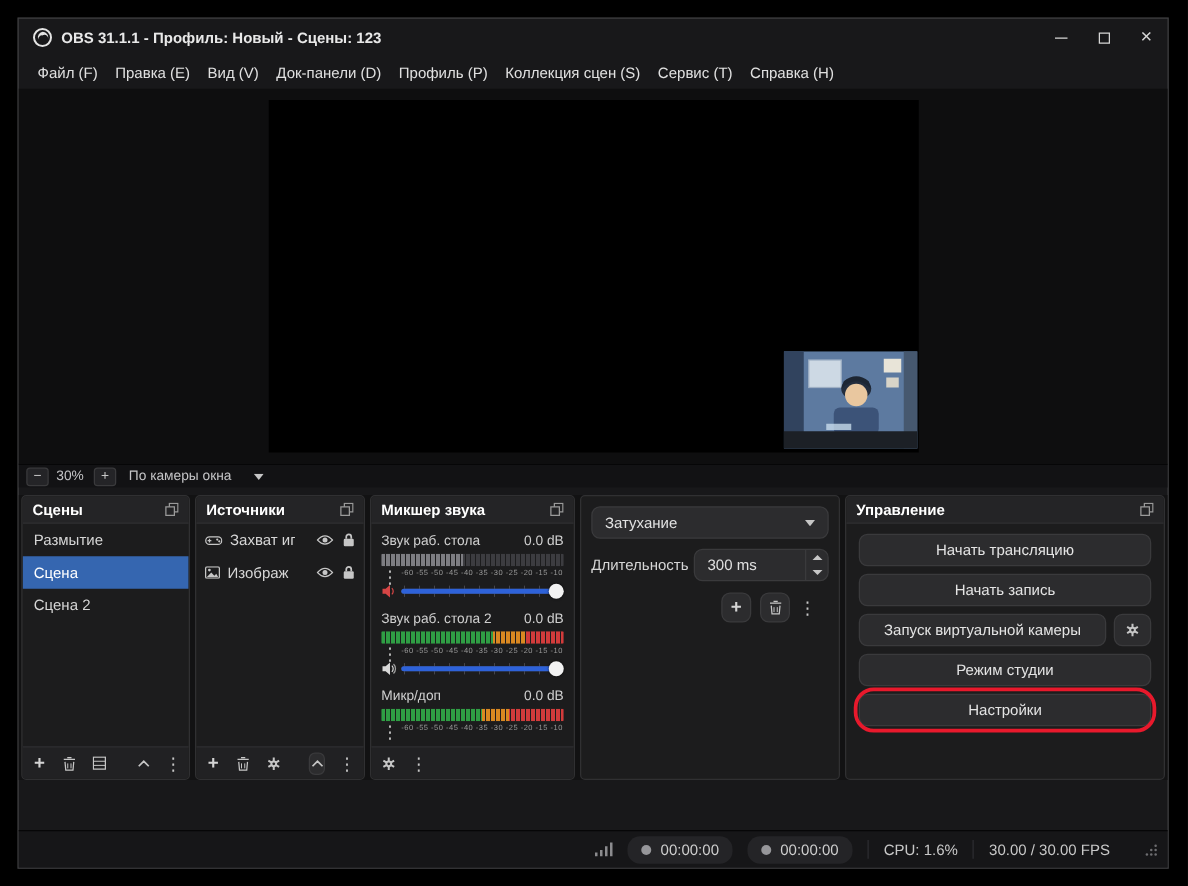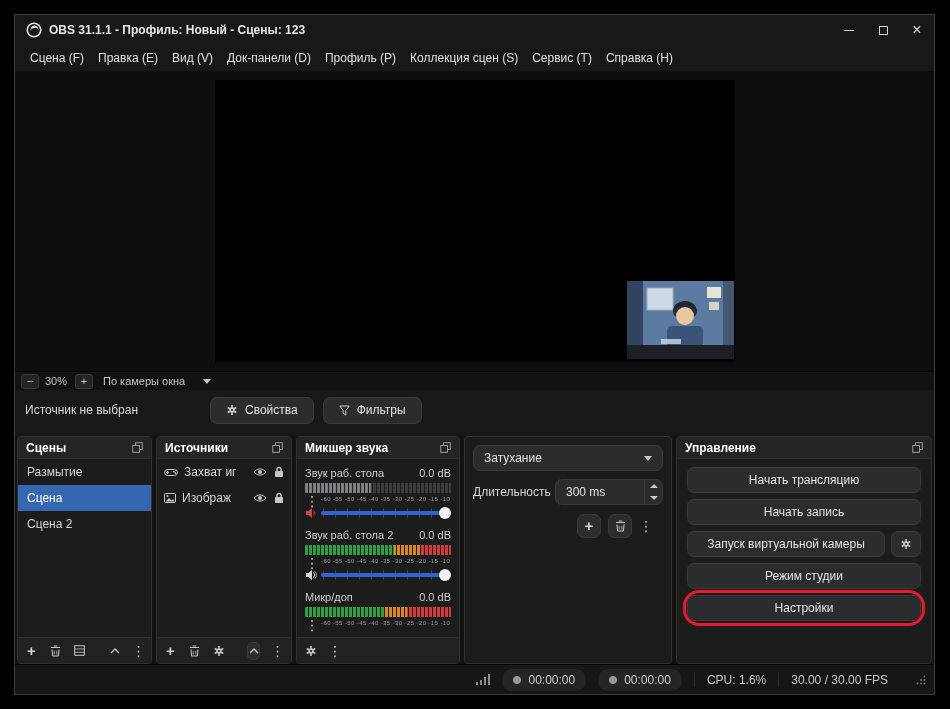--- a/index.html
+++ b/index.html
@@ -152,21 +152,21 @@
       <div class="win-btn">
           <span class="glyph-max"></span>
         </div>
       <div class="win-btn">
           <span class="glyph-close">×</span>
         </div>
     </div>
   </div>
 
   <div class="menubar">
-    <span class="menu-item">Сцена (F)</span>
+    <span class="menu-item">Файл (F)</span>
     <span class="menu-item">Правка (E)</span>
     <span class="menu-item">Вид (V)</span>
     <span class="menu-item">Док-панели (D)</span>
     <span class="menu-item">Профиль (P)</span>
     <span class="menu-item">Коллекция сцен (S)</span>
     <span class="menu-item">Сервис (T)</span>
     <span class="menu-item">Справка (H)</span>
   </div>
 
   <div class="preview">
@@ -191,41 +191,20 @@
   <div class="zoombar">
     <button class="zbtn">−</button>
     <span class="zoom-level">30%</span>
     <button class="zbtn">+</button>
     <span class="fit-mode">По камеры окна</span>
     <svg class="caret" width="8" height="5" viewBox="0 0 8 5">
         <path d="M0 0 L8 0 L4 5 Z" fill="#c6c6c6"></path>
       </svg>
   </div>
 
-  <div class="srcrow">
-    <span class="src-status">Источник не выбран</span>
-    <button class="btn">
-      <svg width="12" height="12" viewBox="0 0 12 12">
-        <g stroke="#cfcfcf" stroke-width="1.6">
-            <line x1="6" y1="1" x2="6" y2="11"></line>
-            <line x1="1.7" y1="3.5" x2="10.3" y2="8.5"></line>
-            <line x1="1.7" y1="8.5" x2="10.3" y2="3.5"></line>
-          </g>
-        <circle cx="6" cy="6" r="2.7" fill="#cfcfcf"></circle>
-          <circle cx="6" cy="6" r="1.1" fill="#2c2c2e"></circle>
-      </svg>
-      <span>Свойства</span>
-    </button>
-    <button class="btn">
-      <svg width="11" height="11" viewBox="0 0 11 11">
-        <path d="M0.8 1 h9.4 L6.8 5.5 V10 L4.2 8.3 V5.5 Z" fill="none" stroke="#cfcfcf"></path>
-      </svg>
-      <span>Фильтры</span>
-    </button>
-  </div>
 
   <div class="docks">
 
     <div class="dock dock-scenes">
       <div class="dock-header">
         <span>Сцены</span>
         <svg width="11" height="11" viewBox="0 0 11 11">
           <rect x="3.5" y="0.7" width="6.8" height="6.8" fill="none" stroke="#9a9a9a"></rect>
           <rect x="0.7" y="3.5" width="6.8" height="6.8" fill="#242426" stroke="#9a9a9a"></rect>
         </svg>

